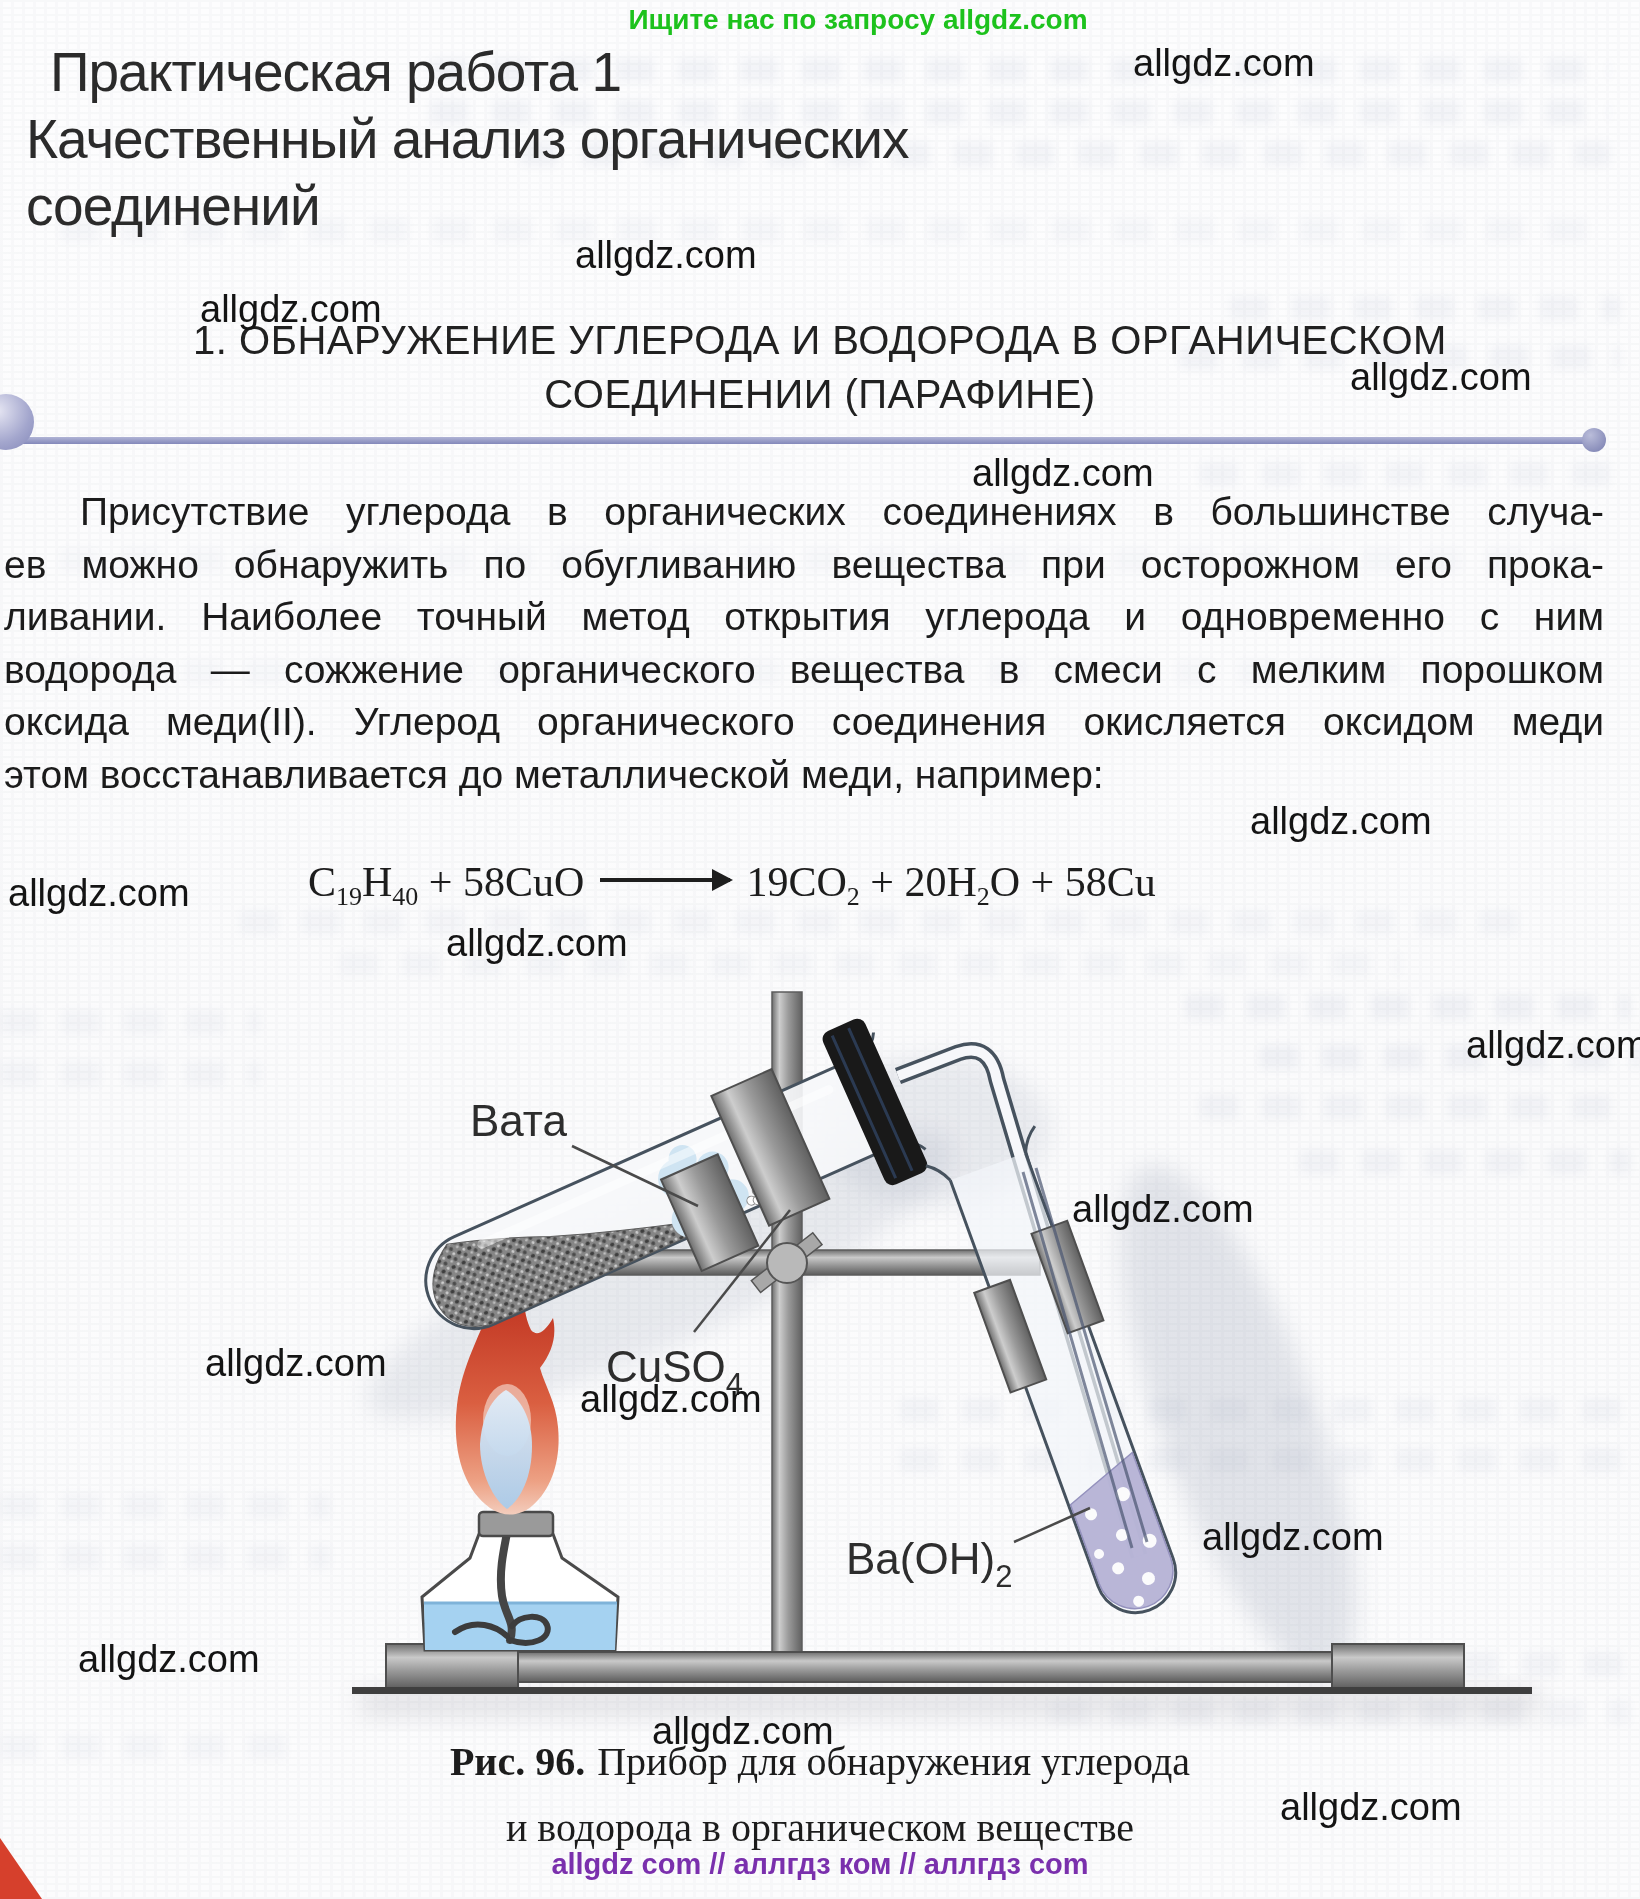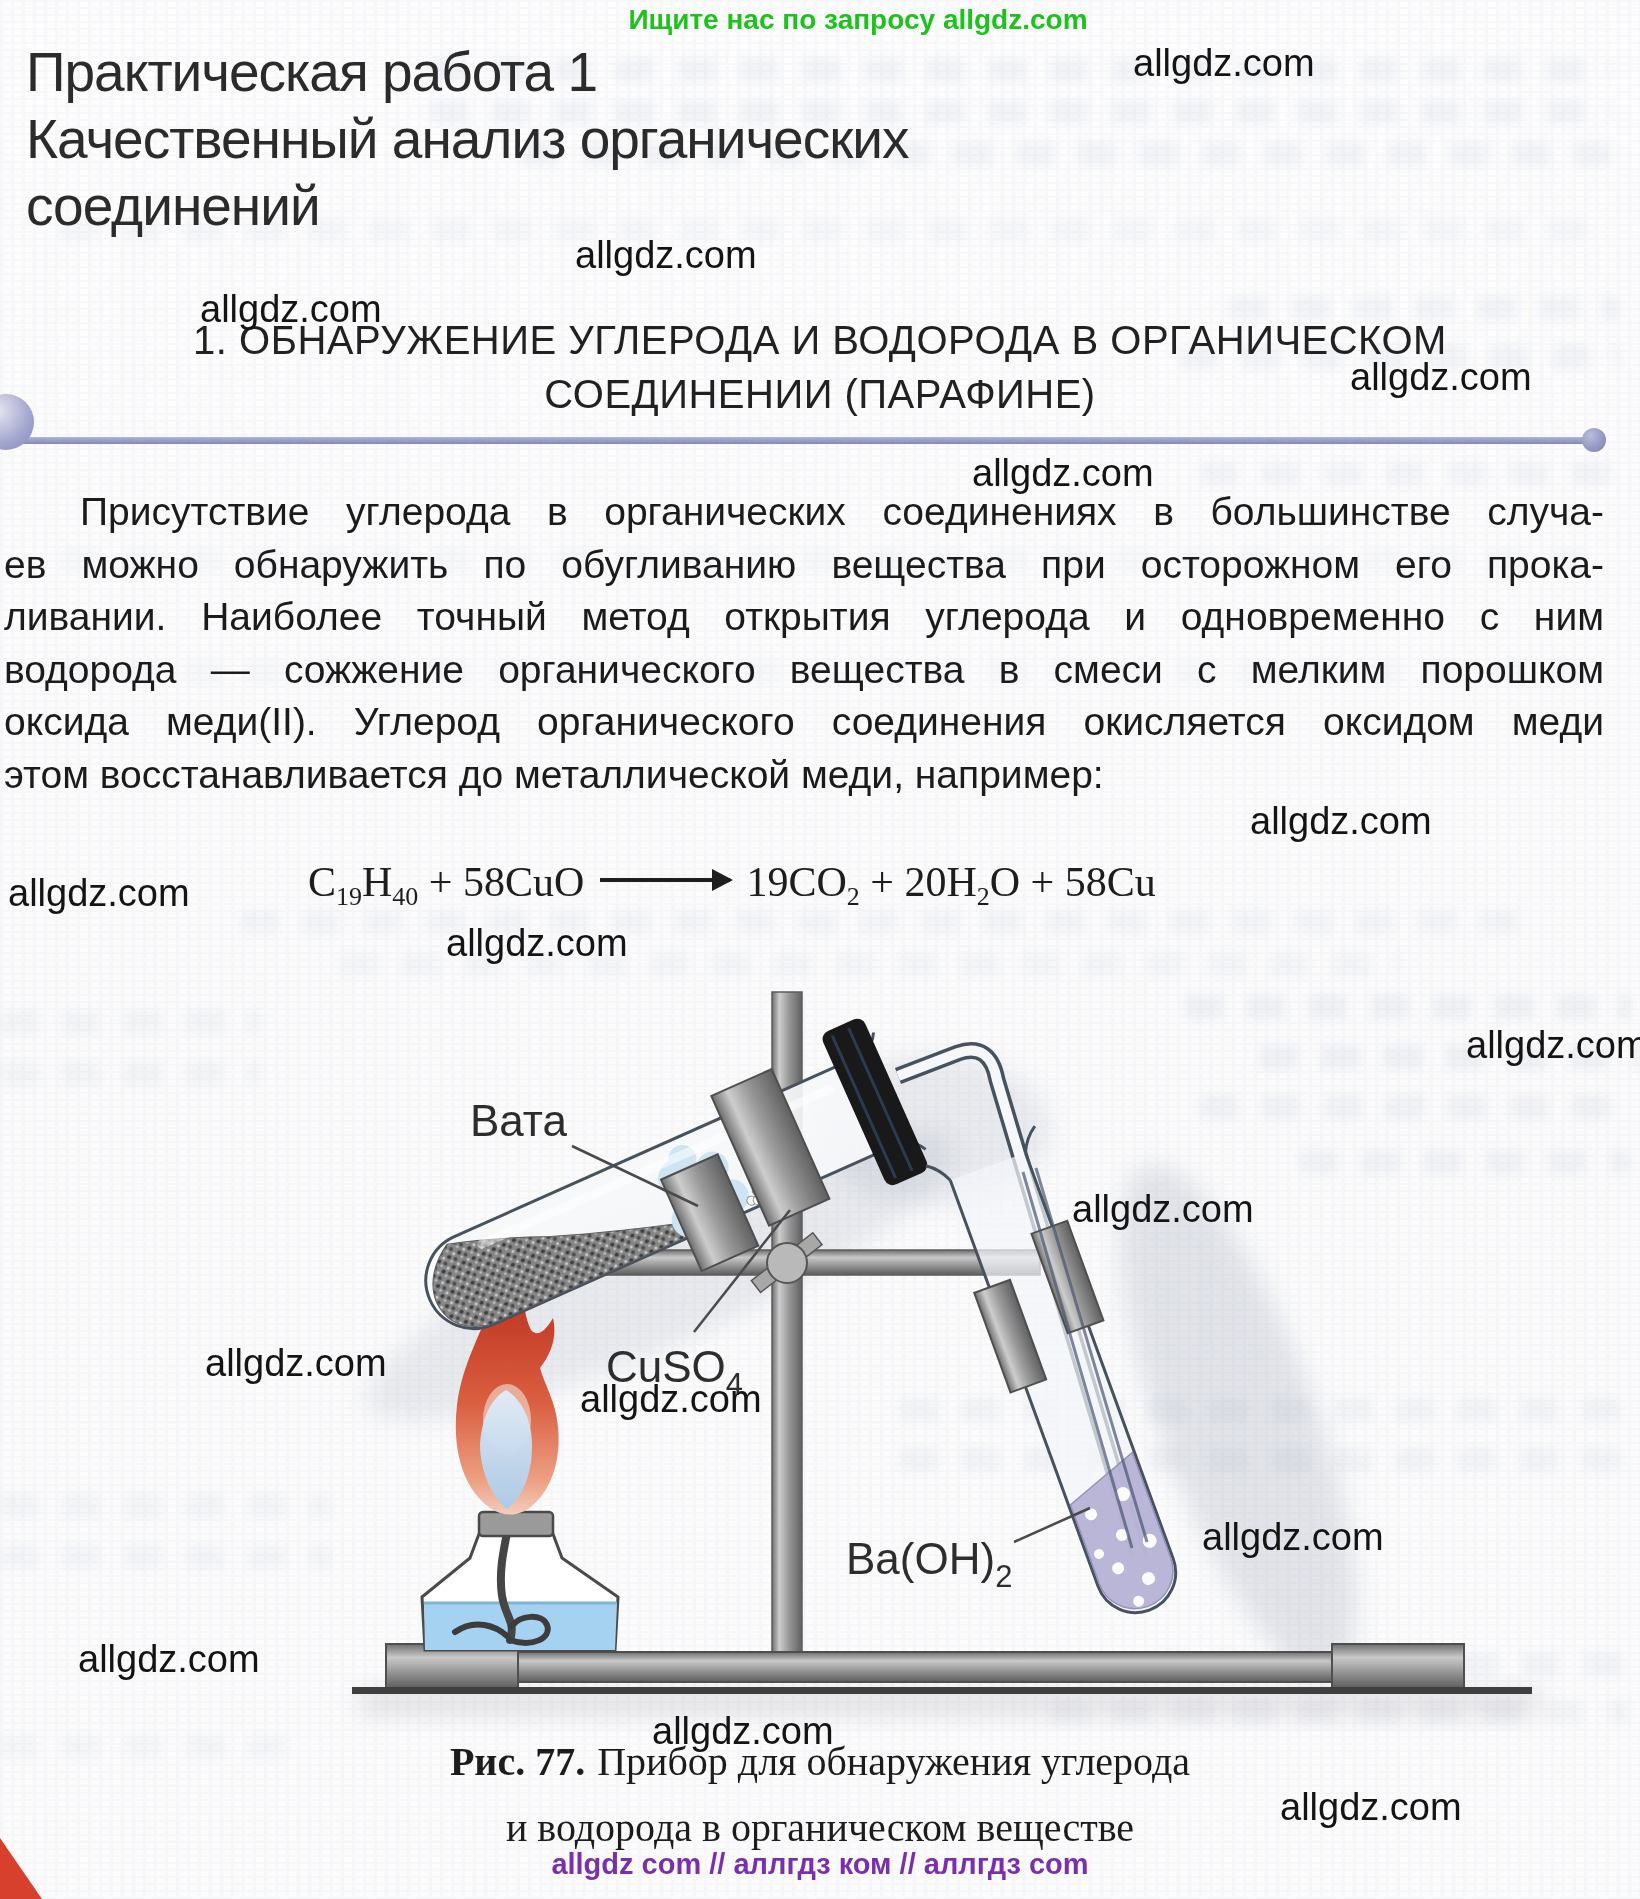--- a/index.html
+++ b/index.html
@@ -9,21 +9,21 @@
   .noise{position:absolute;inset:0;pointer-events:none;opacity:.05;
         background:repeating-linear-gradient(0deg,#9aa 0 2px,transparent 2px 7px),
                    repeating-linear-gradient(90deg,#aab 0 3px,transparent 3px 11px);}
   .ghost{position:absolute;height:24px;border-radius:4px;pointer-events:none;
         background:repeating-linear-gradient(90deg,rgba(86,102,148,.55) 0 38px,rgba(86,102,148,0) 38px 62px);
         filter:blur(5px);opacity:.09;}
   .promo{position:absolute;top:4px;left:0;width:100%;text-align:center;
         font-size:28px;font-weight:600;color:#1dc21d;padding-left:38px;}
   .wm{position:absolute;font-size:38px;font-weight:500;color:#141414;white-space:nowrap;}
   .title{position:absolute;left:26px;font-size:55px;letter-spacing:-1px;color:#2b2b2b;white-space:nowrap;}
-  .t1{top:40px;} .t2{top:107px;} .t3{top:174px;}
+  .t1{top:40px;margin-left:24px;} .t2{top:107px;} .t3{top:174px;}
   .headline{position:absolute;left:0;width:100%;text-align:center;font-size:40px;font-weight:400;
         letter-spacing:.5px;color:#212121;white-space:nowrap;}
   .h1{top:318px;} .h2{top:372px;}
   .div-line{position:absolute;left:0;top:437px;width:1596px;height:7px;
         background:linear-gradient(180deg,#b0b4d5,#8388ba);}
   .div-ball-l{position:absolute;left:-22px;top:394px;width:56px;height:56px;border-radius:50%;
         background:radial-gradient(circle at 35% 30%,#e6e6f3,#a3a6cd 60%,#8387b8);}
   .div-ball-r{position:absolute;left:1582px;top:428px;width:24px;height:24px;border-radius:50%;
         background:radial-gradient(circle at 35% 30%,#babdda,#777cae);}
   .para{position:absolute;left:4px;top:486px;width:1600px;
@@ -258,21 +258,21 @@
     <text x="470" y="1136"><tspan>Вата</tspan></text>
 
     <path d="M 694 1332 L 790 1210" stroke="#4a4a4a" stroke-width="2.5" fill="none"></path>
     <text x="606" y="1382"><tspan>CuSO</tspan><tspan class="ssub" dy="13">4</tspan></text>
 
     <path d="M 1014 1542 L 1090 1508" stroke="#4a4a4a" stroke-width="2.5" fill="none"></path>
     <text x="846" y="1574"><tspan>Ba(OH)</tspan><tspan class="ssub" dy="13">2</tspan></text>
   </svg>
 
   <div class="caption cap1">
-    <b>Рис. 77.</b><span>Прибор для обнаружения углерода</span>
+    <b>Рис. 96.</b><span>Прибор для обнаружения углерода</span>
   </div>
   <div class="caption cap2">и водорода в органическом веществе</div>
 
   <div class="wm" style="left:1133px;top:42px">allgdz.com</div>
   <div class="wm" style="left:575px;top:234px">allgdz.com</div>
   <div class="wm" style="left:200px;top:288px">allgdz.com</div>
   <div class="wm" style="left:1350px;top:356px">allgdz.com</div>
   <div class="wm" style="left:972px;top:452px">allgdz.com</div>
   <div class="wm" style="left:1250px;top:800px">allgdz.com</div>
   <div class="wm" style="left:8px;top:872px">allgdz.com</div>

